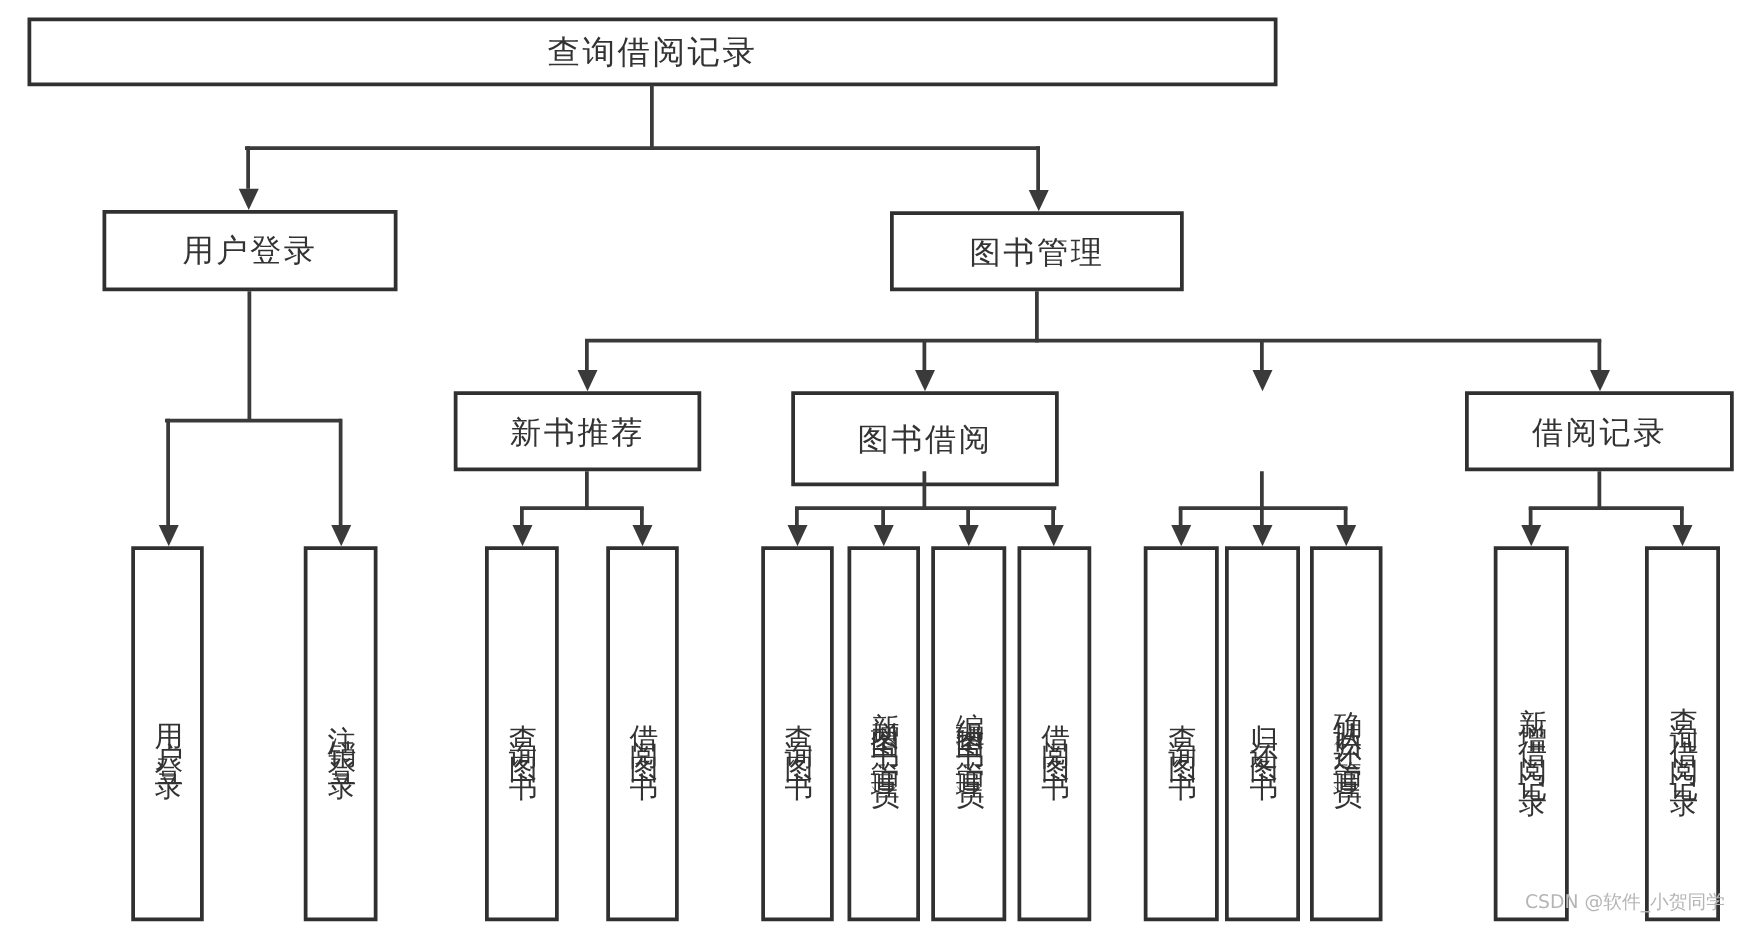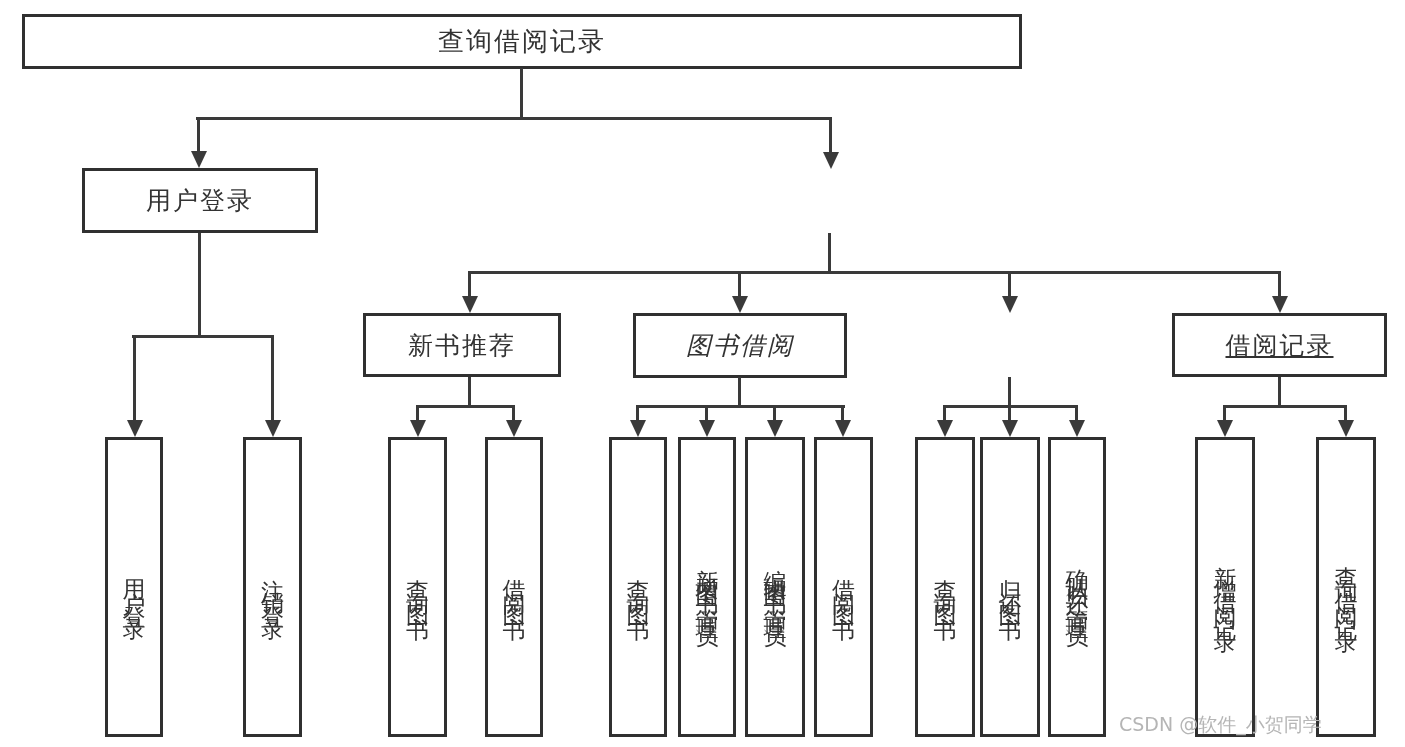--- a/index.html
+++ b/index.html
@@ -35,61 +35,64 @@
   .hline,.vline{position:absolute;background:var(--line);}
   .hline{height:3px;}
   .vline{width:3px;}
   .arr{position:absolute;width:3px;background:var(--line);}
   .arr::after{
     content:'';position:absolute;left:-6.5px;bottom:-17px;
     border-left:8px solid transparent;border-right:8px solid transparent;
     border-top:17px solid var(--line);
   }
   .watermark{
-    position:absolute;left:1119px;top:712px;z-index:5;
-    font-size:19px;color:var(--watermark);white-space:nowrap;
+    position:absolute;left:1220px;top:712px;z-index:5;
+    font-size:15px;color:var(--watermark);white-space:nowrap;
   }
 </style>
 </head>
 <body>
 
 <div class="stage">
 
   <div class="node hnode root" style="left:22px;top:14px;width:1000px;height:55px;">
     <span>查询借阅记录</span>
   </div>
 
   <div class="vline" style="left:520px;top:68px;height:52px;"></div>
   <div class="hline" style="left:196px;top:117px;width:636px;"></div>
   <div class="arr" style="left:197px;top:117px;height:34px;"></div>
   <div class="arr" style="left:829px;top:117px;height:35px;"></div>
 
   <div class="node hnode" style="left:82px;top:168px;width:236px;height:65px;">
     <span>用户登录</span>
   </div>
+  <div class="node hnode" style="left:712px;top:169px;width:235px;height:64px;">
+    <span>图书管理</span>
+  </div>
 
   <div class="vline" style="left:198px;top:233px;height:104px;"></div>
   <div class="hline" style="left:132px;top:335px;width:141px;"></div>
   <div class="arr" style="left:133px;top:335px;height:85px;"></div>
   <div class="arr" style="left:271px;top:335px;height:85px;"></div>
 
   <div class="vline" style="left:828px;top:233px;height:41px;"></div>
   <div class="hline" style="left:468px;top:271px;width:813px;"></div>
   <div class="arr" style="left:468px;top:272px;height:24px;"></div>
   <div class="arr" style="left:738px;top:272px;height:24px;"></div>
   <div class="arr" style="left:1008px;top:272px;height:24px;"></div>
   <div class="arr" style="left:1278px;top:272px;height:24px;"></div>
 
   <div class="node hnode" style="left:363px;top:313px;width:198px;height:64px;">
     <span>新书推荐</span>
   </div>
-  <div class="node hnode" style="left:633px;top:313px;width:214px;height:65px;font-style:italic;">
+  <div class="node hnode" style="left:633px;top:313px;width:214px;height:76px;">
     <span>图书借阅</span>
   </div>
-  <div class="node hnode" style="left:1172px;top:313px;width:215px;height:64px;text-decoration:underline;">
+  <div class="node hnode" style="left:1172px;top:313px;width:215px;height:64px;">
     <span>借阅记录</span>
   </div>
 
   <div class="vline" style="left:468px;top:377px;height:31px;"></div>
   <div class="hline" style="left:416px;top:405px;width:99px;"></div>
   <div class="arr" style="left:416px;top:406px;height:14px;"></div>
   <div class="arr" style="left:512px;top:406px;height:14px;"></div>
 
   <div class="vline" style="left:738px;top:377px;height:31px;"></div>
   <div class="hline" style="left:636px;top:405px;width:209px;"></div>

